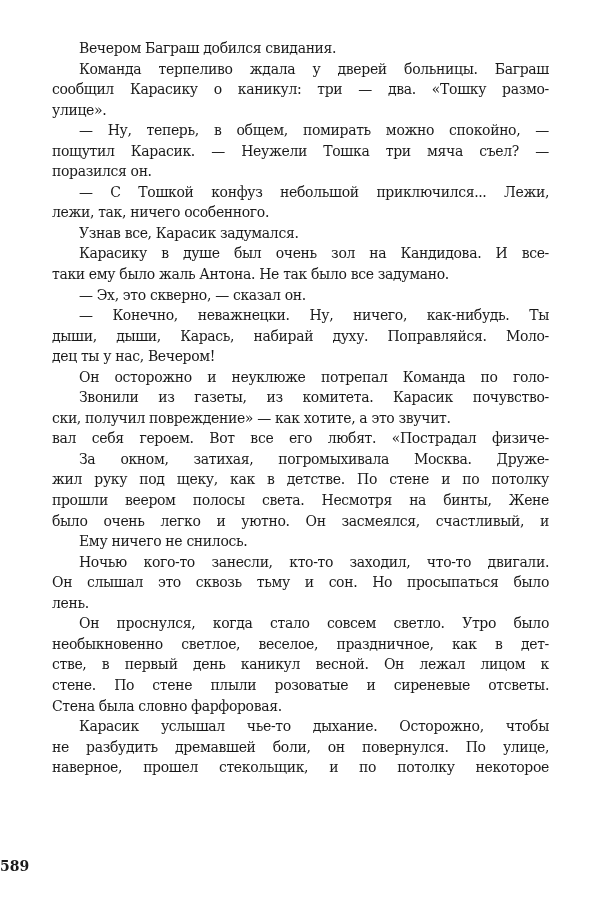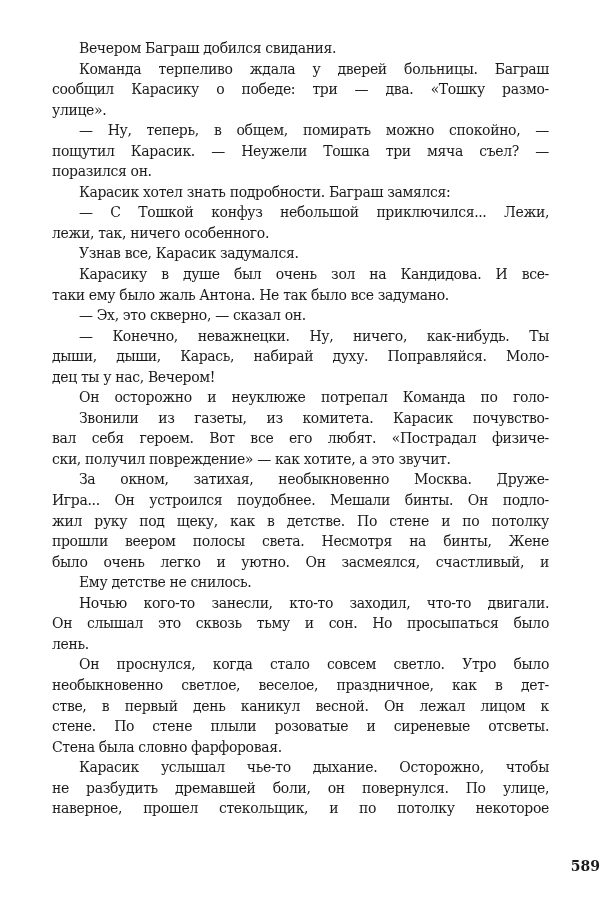--- a/index.html
+++ b/index.html
@@ -13,43 +13,40 @@
   }
   .line {
     display: block; height: 20.55px; white-space: nowrap;
     text-align: justify; text-align-last: justify;
     letter-spacing: -0.35px;
   }
   .line.last { text-align-last: left; }
   .line.indent { padding-left: 27px; }
   .pagenum {
     position: absolute; left: 0; width: 600px; top: 858px;
-    text-align: right;
+    text-align: left;
     font-family: "DejaVu Serif", serif; font-size: 14px; font-weight: bold; color: #1a1a1a;
   }
 </style>
 </head>
 <body>
 
 <div class="page" id="page">
     <div>
       <span class="line indent last">Вечером Баграш добился свидания.</span>
     </div>
     <div>
       <span class="line indent">Команда терпеливо ждала у дверей больницы. Баграш</span>
-      <span class="line">сообщил Карасику о победе: три — два. «Тошку размо-</span>
+      <span class="line">сообщил Карасику о каникул: три — два. «Тошку размо-</span>
       <span class="line last">улице».</span>
     </div>
     <div>
       <span class="line indent">— Ну, теперь, в общем, помирать можно спокойно, —</span>
       <span class="line">пощутил Карасик. — Неужели Тошка три мяча съел? —</span>
       <span class="line last">поразился он.</span>
-    </div>
-    <div>
-      <span class="line indent last">Карасик хотел знать подробности. Баграш замялся:</span>
     </div>
     <div>
       <span class="line indent">— С Тошкой конфуз небольшой приключился... Лежи,</span>
       <span class="line last">лежи, так, ничего особенного.</span>
     </div>
     <div>
       <span class="line indent last">Узнав все, Карасик задумался.</span>
     </div>
     <div>
       <span class="line indent">Карасику в душе был очень зол на Кандидова. И все-</span>
@@ -61,32 +58,31 @@
     <div>
       <span class="line indent">— Конечно, неважнецки. Ну, ничего, как-нибудь. Ты</span>
       <span class="line">дыши, дыши, Карась, набирай духу. Поправляйся. Моло-</span>
       <span class="line last">дец ты у нас, Вечером!</span>
     </div>
     <div>
       <span class="line indent">Он осторожно и неуклюже потрепал Команда по голо-</span>
     </div>
     <div>
       <span class="line indent">Звонили из газеты, из комитета. Карасик почувство-</span>
+      <span class="line last">ски, получил повреждение» — как хотите, а это звучит.</span>
       <span class="line">вал себя героем. Вот все его любят. «Пострадал физиче-</span>
-      <span class="line last">ски, получил повреждение» — как хотите, а это звучит.</span>
     </div>
     <div>
-      <span class="line indent">За окном, затихая, необыкновенно Москва. Друже-</span>
-      <span class="line">Игра... Он устроился поудобнее. Мешали бинты. Он подло-</span>
+      <span class="line indent">За окном, затихая, погромыхивала Москва. Друже-</span>
       <span class="line">жил руку под щеку, как в детстве. По стене и по потолку</span>
       <span class="line">прошли веером полосы света. Несмотря на бинты, Жене</span>
       <span class="line">было очень легко и уютно. Он засмеялся, счастливый, и</span>
     </div>
     <div>
-      <span class="line indent last">Ему детстве не снилось.</span>
+      <span class="line indent last">Ему ничего не снилось.</span>
     </div>
     <div>
       <span class="line indent">Ночью кого-то занесли, кто-то заходил, что-то двигали.</span>
       <span class="line">Он слышал это сквозь тьму и сон. Но просыпаться было</span>
       <span class="line last">лень.</span>
     </div>
     <div>
       <span class="line indent">Он проснулся, когда стало совсем светло. Утро было</span>
       <span class="line">необыкновенно светлое, веселое, праздничное, как в дет-</span>
       <span class="line">стве, в первый день каникул весной. Он лежал лицом к</span>

